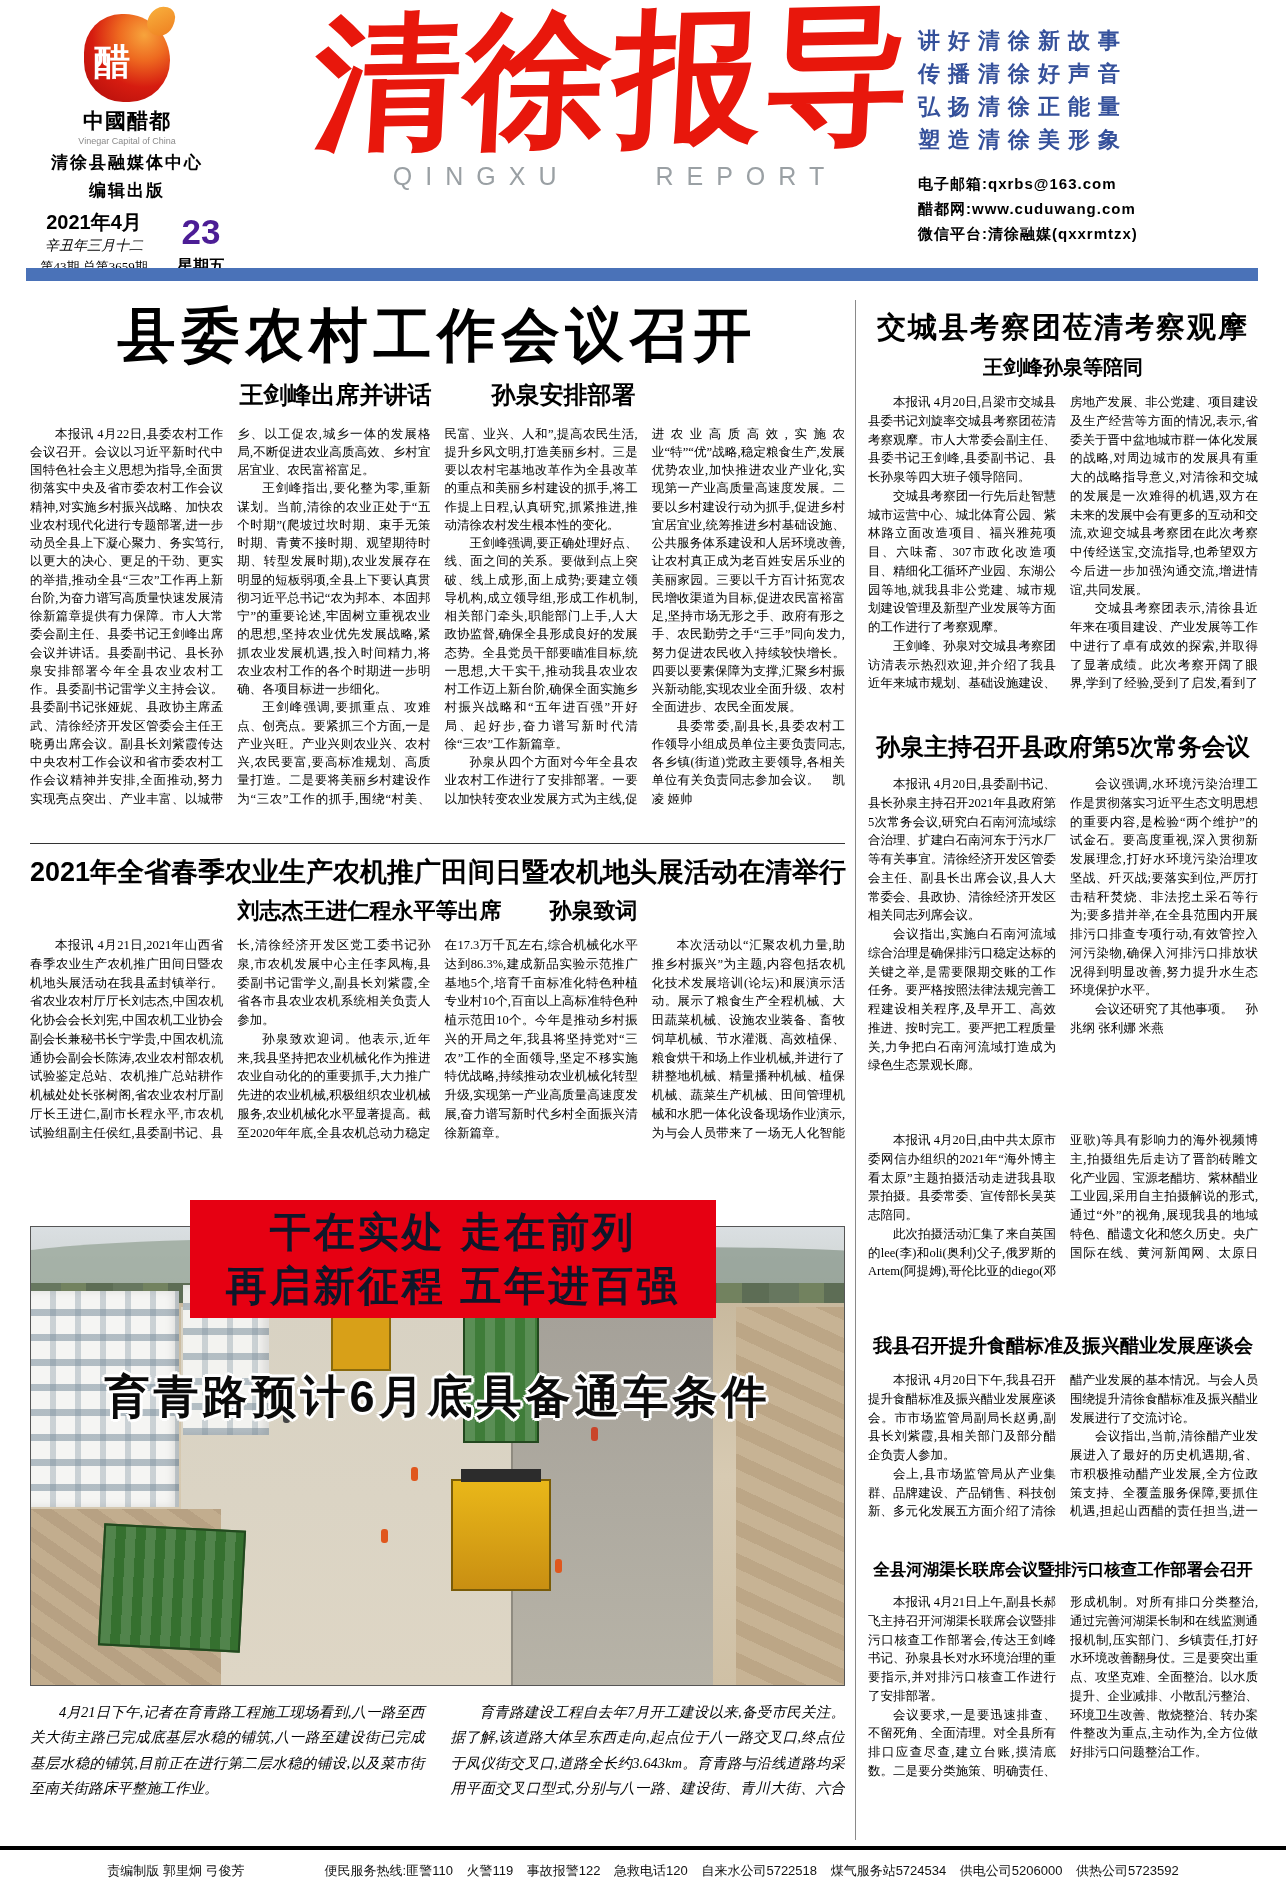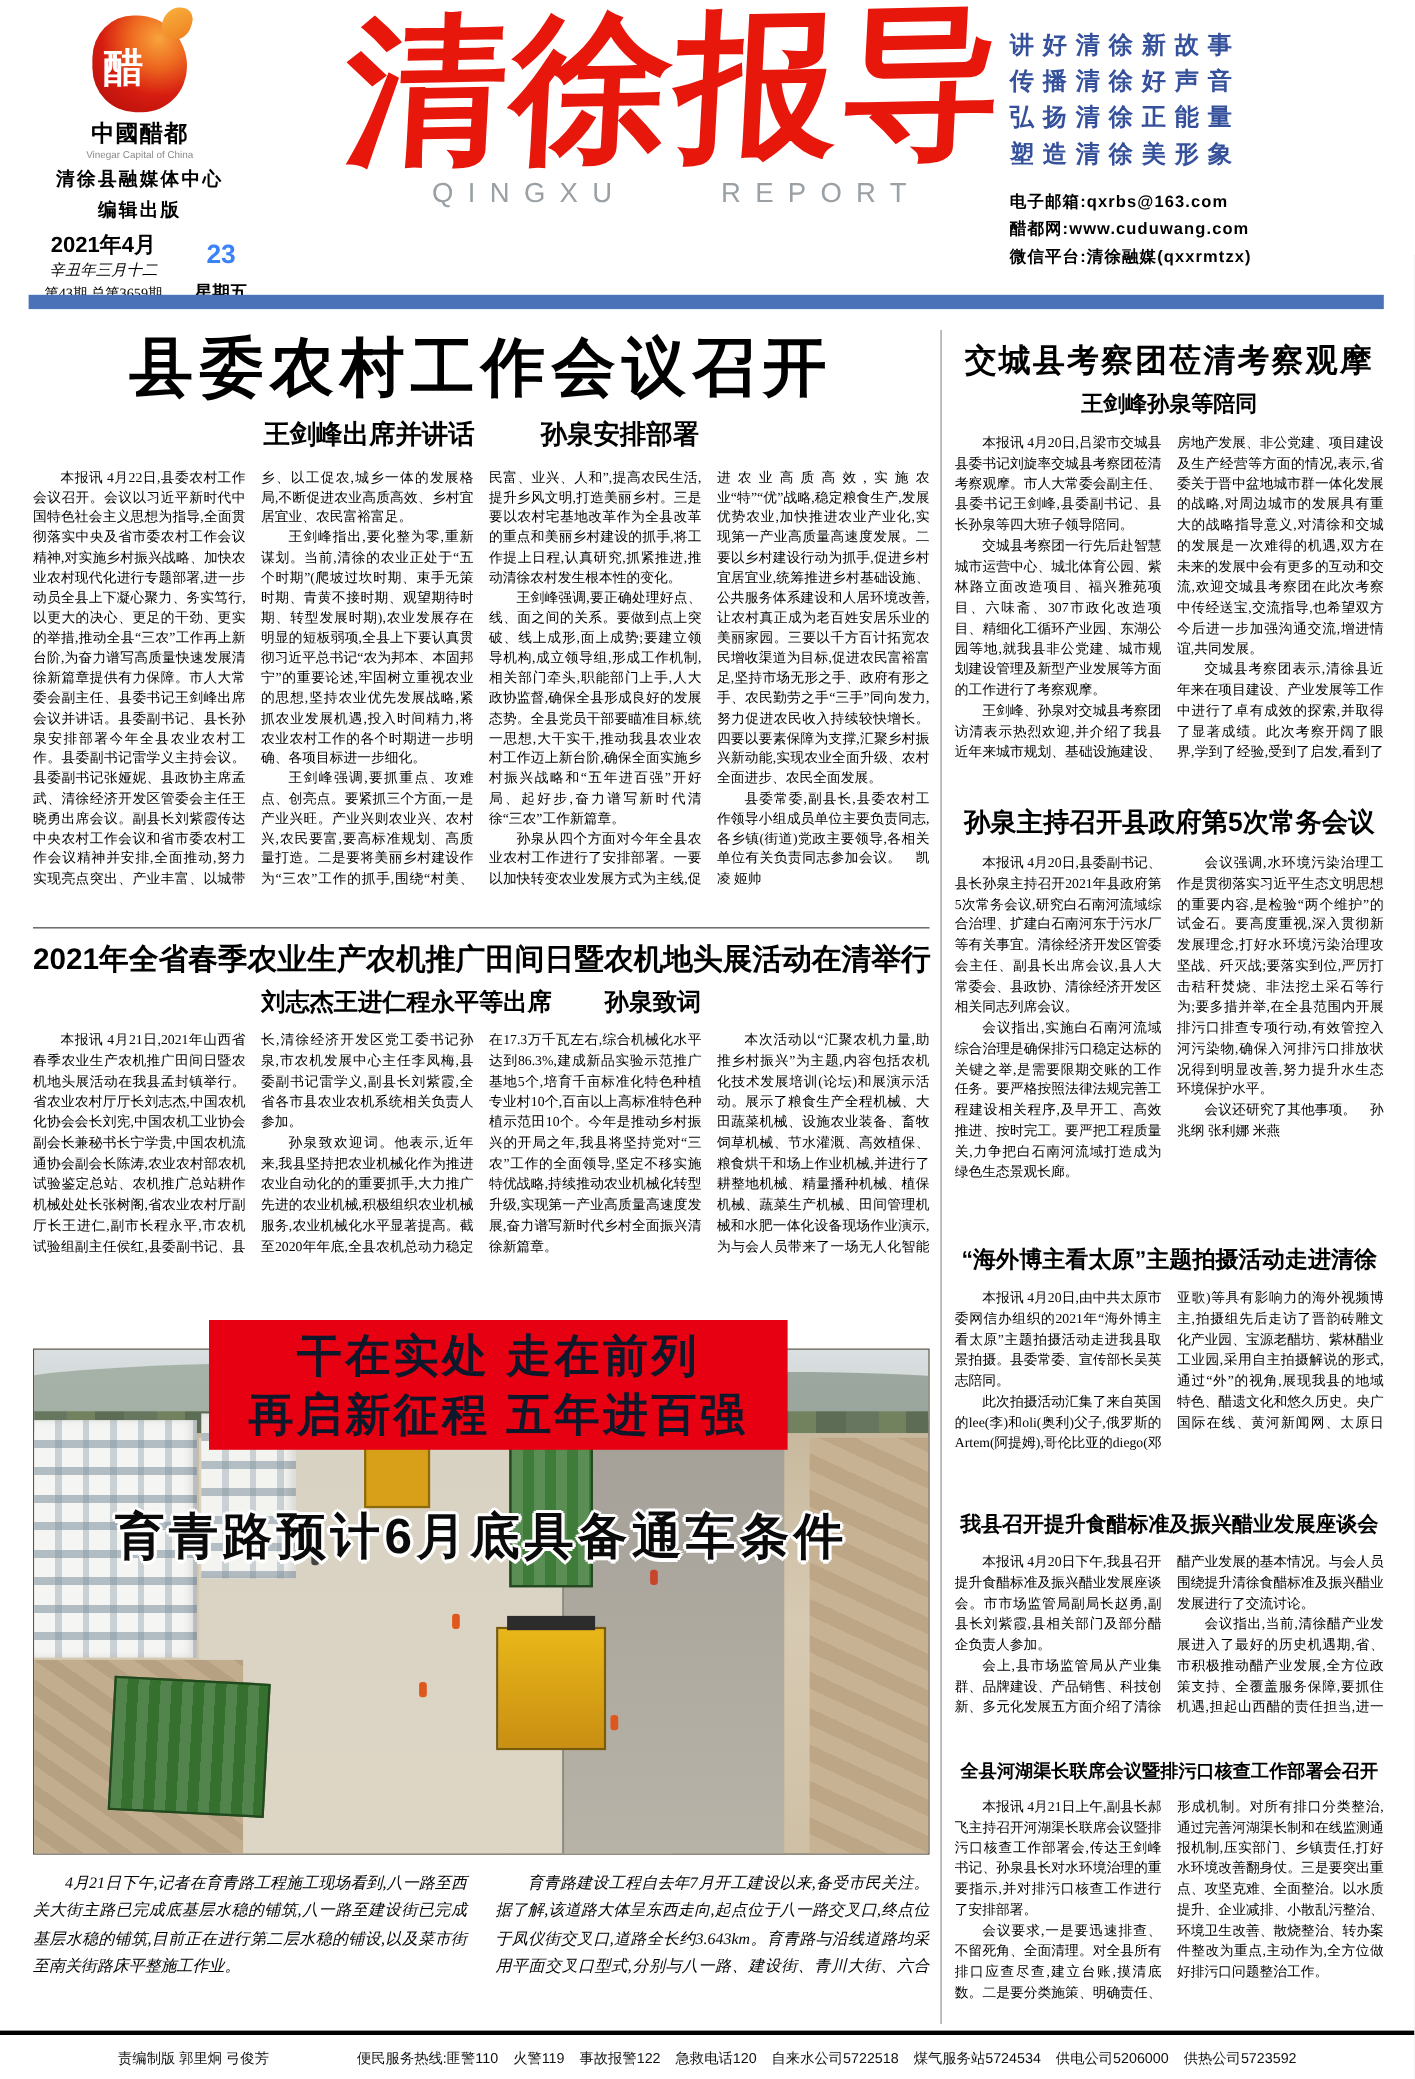--- a/index.html
+++ b/index.html
@@ -13,21 +13,21 @@
     background:radial-gradient(circle at 70% 24%, #f7a43c 0%, #ee6a20 28%, #d61c10 58%, #ad0c0b 100%); }
   .logo-char { position:absolute; left:10px; top:24px; color:#fff; font-size:36px; font-weight:bold; }
   .logo-leaf { position:absolute; right:-4px; top:-8px; width:26px; height:30px;
     background:linear-gradient(135deg,#f9b43f,#ee7d1f); border-radius:62% 40% 55% 45%;
     transform:rotate(18deg); }
   .brand { font-size:21px; font-weight:bold; margin-top:5px; letter-spacing:1px; }
   .brand-en { font-size:9px; color:#8a8a8a; margin-top:1px; font-family:"Liberation Sans",sans-serif; }
   .pub-line { font-size:17px; font-weight:bold; letter-spacing:2px; margin-top:5px; font-family:"Liberation Sans",sans-serif; }
   .date-grid { margin-top:7px; display:grid; grid-template-columns:1fr 66px; row-gap:1px; align-items:center; }
   .d-month { font-size:20px; font-weight:bold; font-family:"Liberation Sans",sans-serif; }
-  .d-num { grid-column:2; grid-row:1 / span 2; font-size:24px; font-weight:bold; color:#3b82f6;
+  .d-num { grid-column:2; grid-row:1 / span 2; font-size:35px; font-weight:bold; color:#4c1d95;
            font-family:"Liberation Sans",sans-serif; }
   .d-lunar { font-size:14px; font-style:italic; }
   .d-issue { font-size:13px; }
   .d-week { font-size:16px; font-weight:bold; font-family:"Liberation Sans",sans-serif; }
 
   .mast-center { position:absolute; left:280px; top:2px; width:670px; text-align:center; }
   .callig { font-size:146px; line-height:1.08; font-weight:bold; color:#e8170c; white-space:nowrap;
             letter-spacing:4px; transform:skewX(-4deg) rotate(-1deg); }
   .title-en { display:flex; justify-content:center; gap:86px; margin-top:2px; color:#9aa0a4;
               font-family:"Liberation Sans",sans-serif; font-size:25px; letter-spacing:13px; }
@@ -273,21 +273,20 @@
       <h2 class="hl-b">孙泉主持召开县政府第5次常务会议</h2>
       <div class="r-body body-b">
         <p>本报讯 4月20日,县委副书记、县长孙泉主持召开2021年县政府第5次常务会议,研究白石南河流域综合治理、扩建白石南河东于污水厂等有关事宜。清徐经济开发区管委会主任、副县长出席会议,县人大常委会、县政协、清徐经济开发区相关同志列席会议。</p>
         <p>会议指出,实施白石南河流域综合治理是确保排污口稳定达标的关键之举,是需要限期交账的工作任务。要严格按照法律法规完善工程建设相关程序,及早开工、高效推进、按时完工。要严把工程质量关,力争把白石南河流域打造成为绿色生态景观长廊。</p>
         <p>会议强调,水环境污染治理工作是贯彻落实习近平生态文明思想的重要内容,是检验“两个维护”的试金石。要高度重视,深入贯彻新发展理念,打好水环境污染治理攻坚战、歼灭战;要落实到位,严厉打击秸秆焚烧、非法挖土采石等行为;要多措并举,在全县范围内开展排污口排查专项行动,有效管控入河污染物,确保入河排污口排放状况得到明显改善,努力提升水生态环境保护水平。</p>
         <p>会议还研究了其他事项。　孙兆纲 张利娜 米燕</p>
       </div>
     </div>
 
     <div class="art-c">
-      <h2 class="hl-c">“海外博主看太原”主题拍摄活动走进清徐</h2>
       <div class="r-body body-c">
         <p>本报讯 4月20日,由中共太原市委网信办组织的2021年“海外博主看太原”主题拍摄活动走进我县取景拍摄。县委常委、宣传部长吴英志陪同。</p>
         <p>此次拍摄活动汇集了来自英国的lee(李)和oli(奥利)父子,俄罗斯的Artem(阿提姆),哥伦比亚的diego(邓亚歌)等具有影响力的海外视频博主,拍摄组先后走访了晋韵砖雕文化产业园、宝源老醋坊、紫林醋业工业园,采用自主拍摄解说的形式,通过“外”的视角,展现我县的地域特色、醋遗文化和悠久历史。央广国际在线、黄河新闻网、太原日报、太原广播电视台等媒体也参加了拍摄。　武亚男 罗阳</p>
       </div>
     </div>
 
     <div class="art-d">
       <h2 class="hl-d">我县召开提升食醋标准及振兴醋业发展座谈会</h2>
       <div class="r-body body-d">
         <p>本报讯 4月20日下午,我县召开提升食醋标准及振兴醋业发展座谈会。市市场监管局副局长赵勇,副县长刘紫霞,县相关部门及部分醋企负责人参加。</p>

